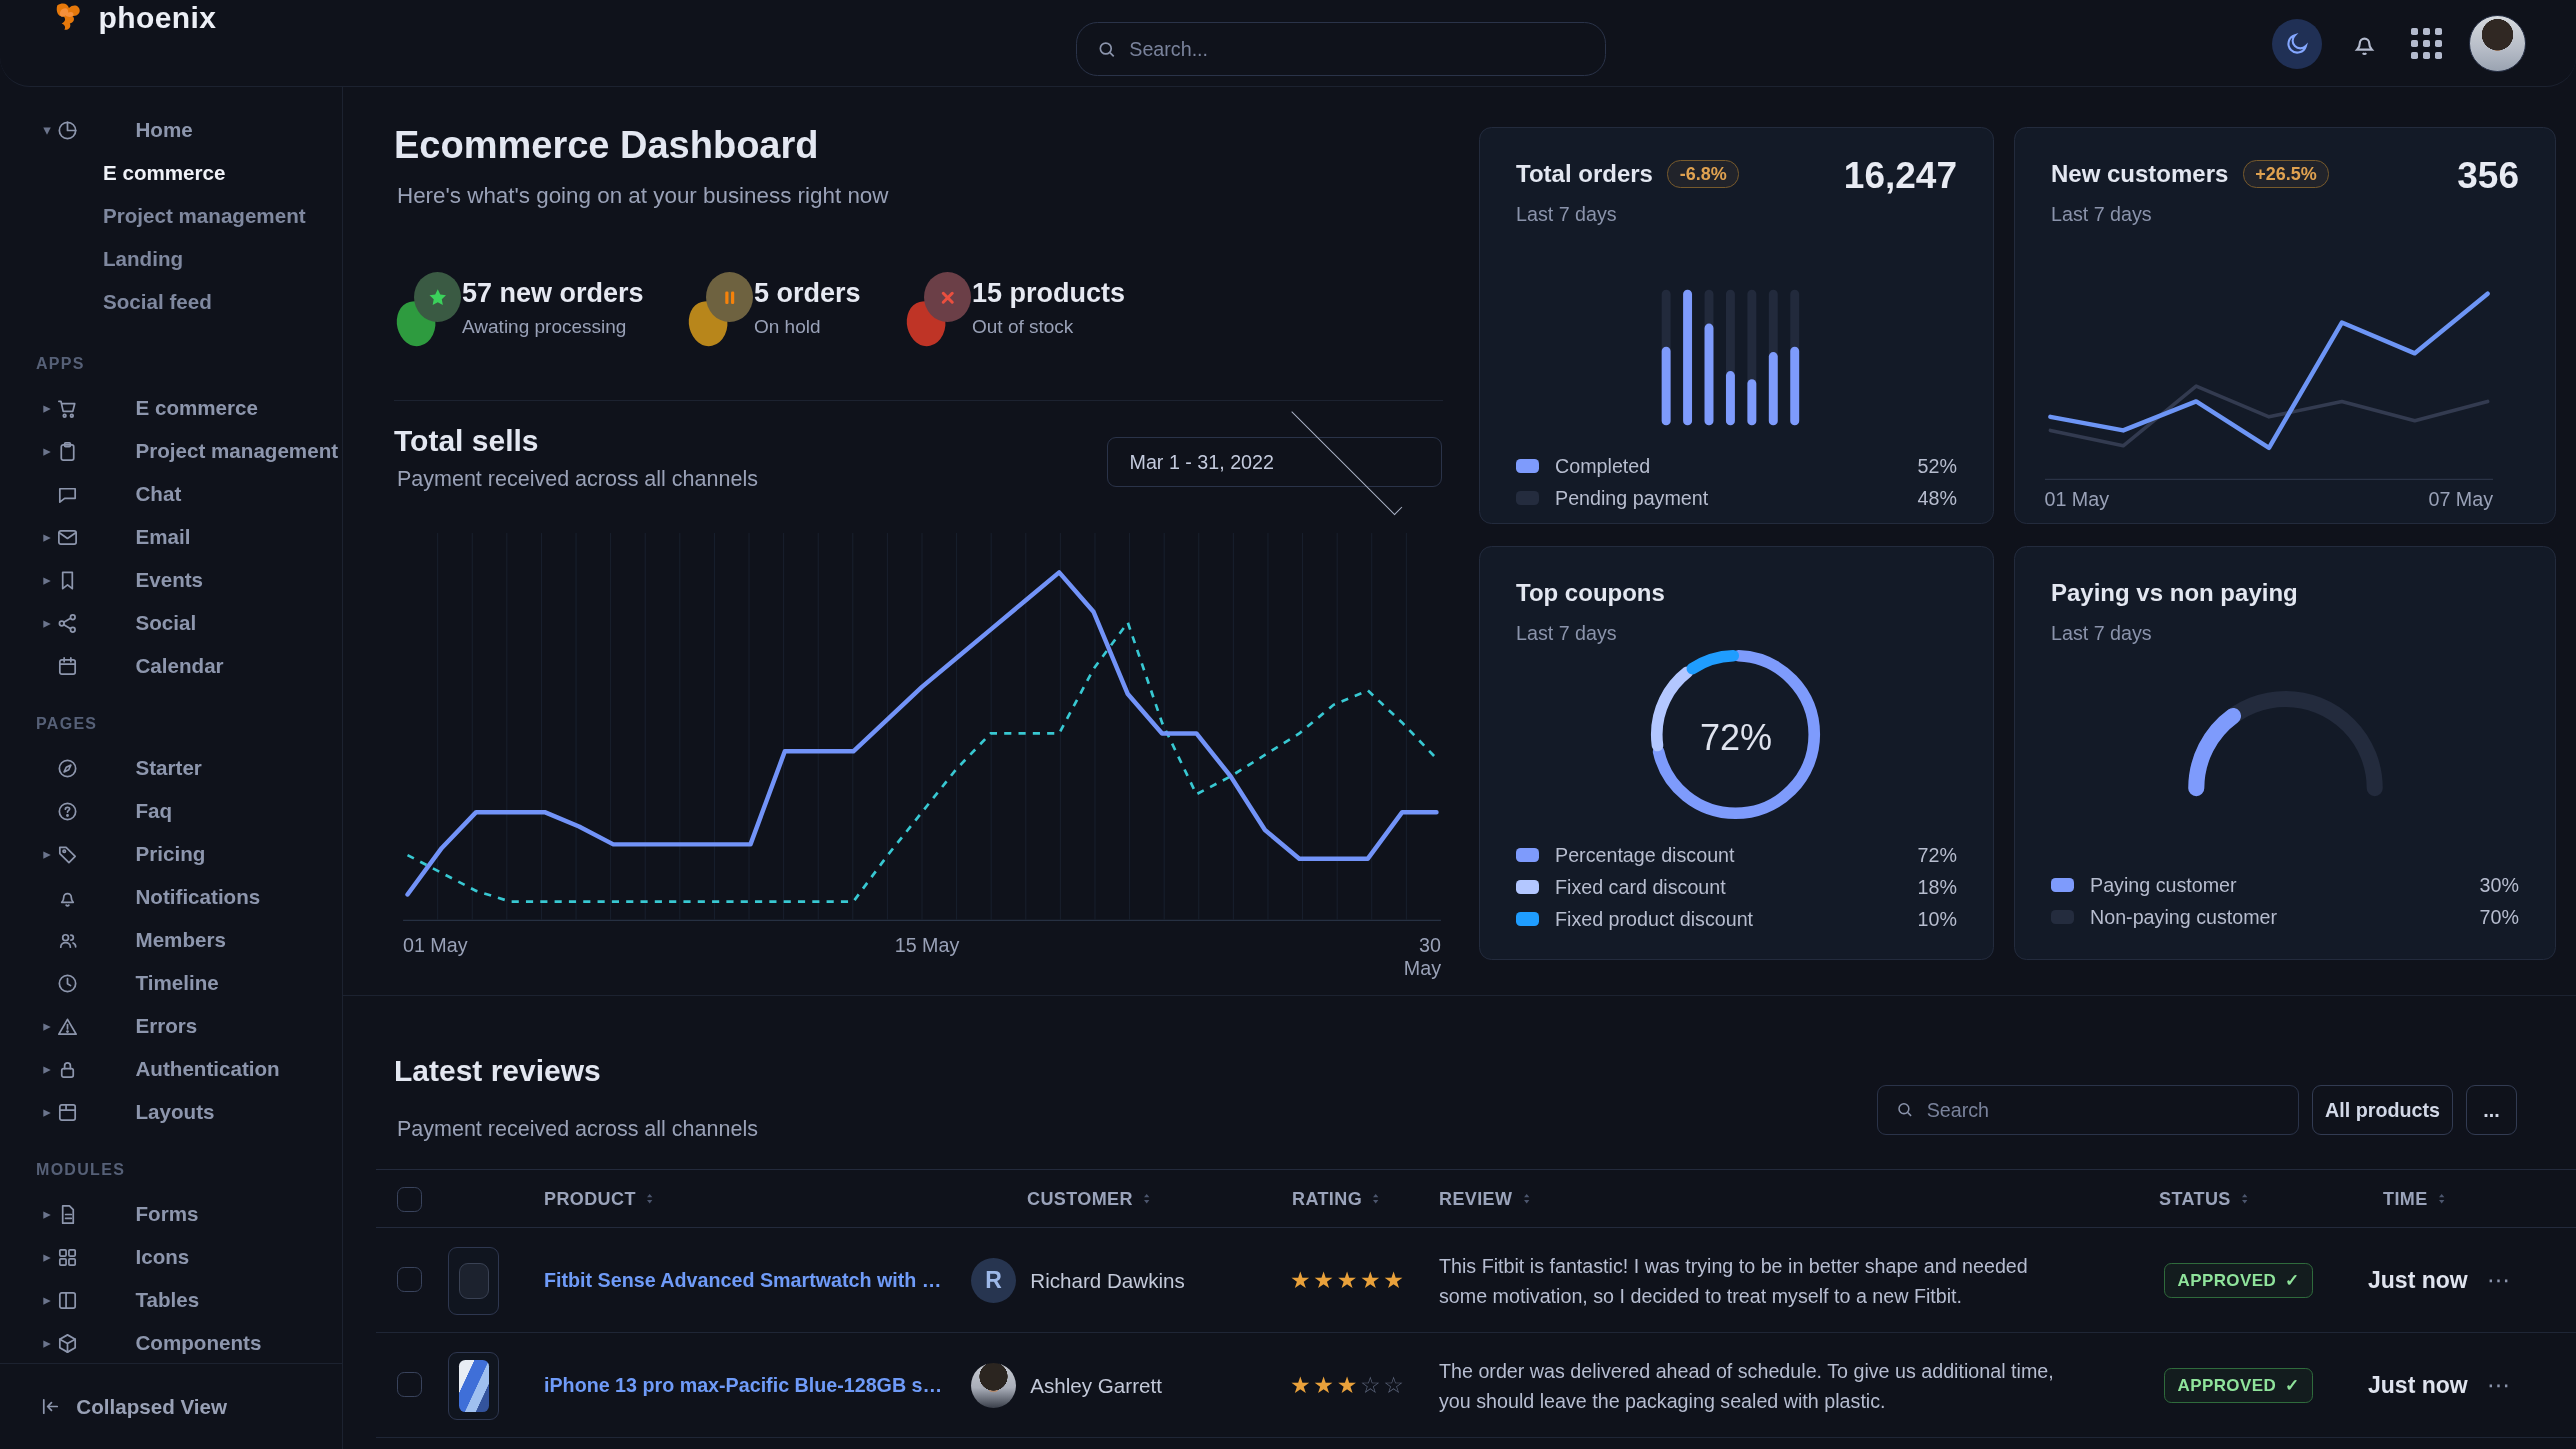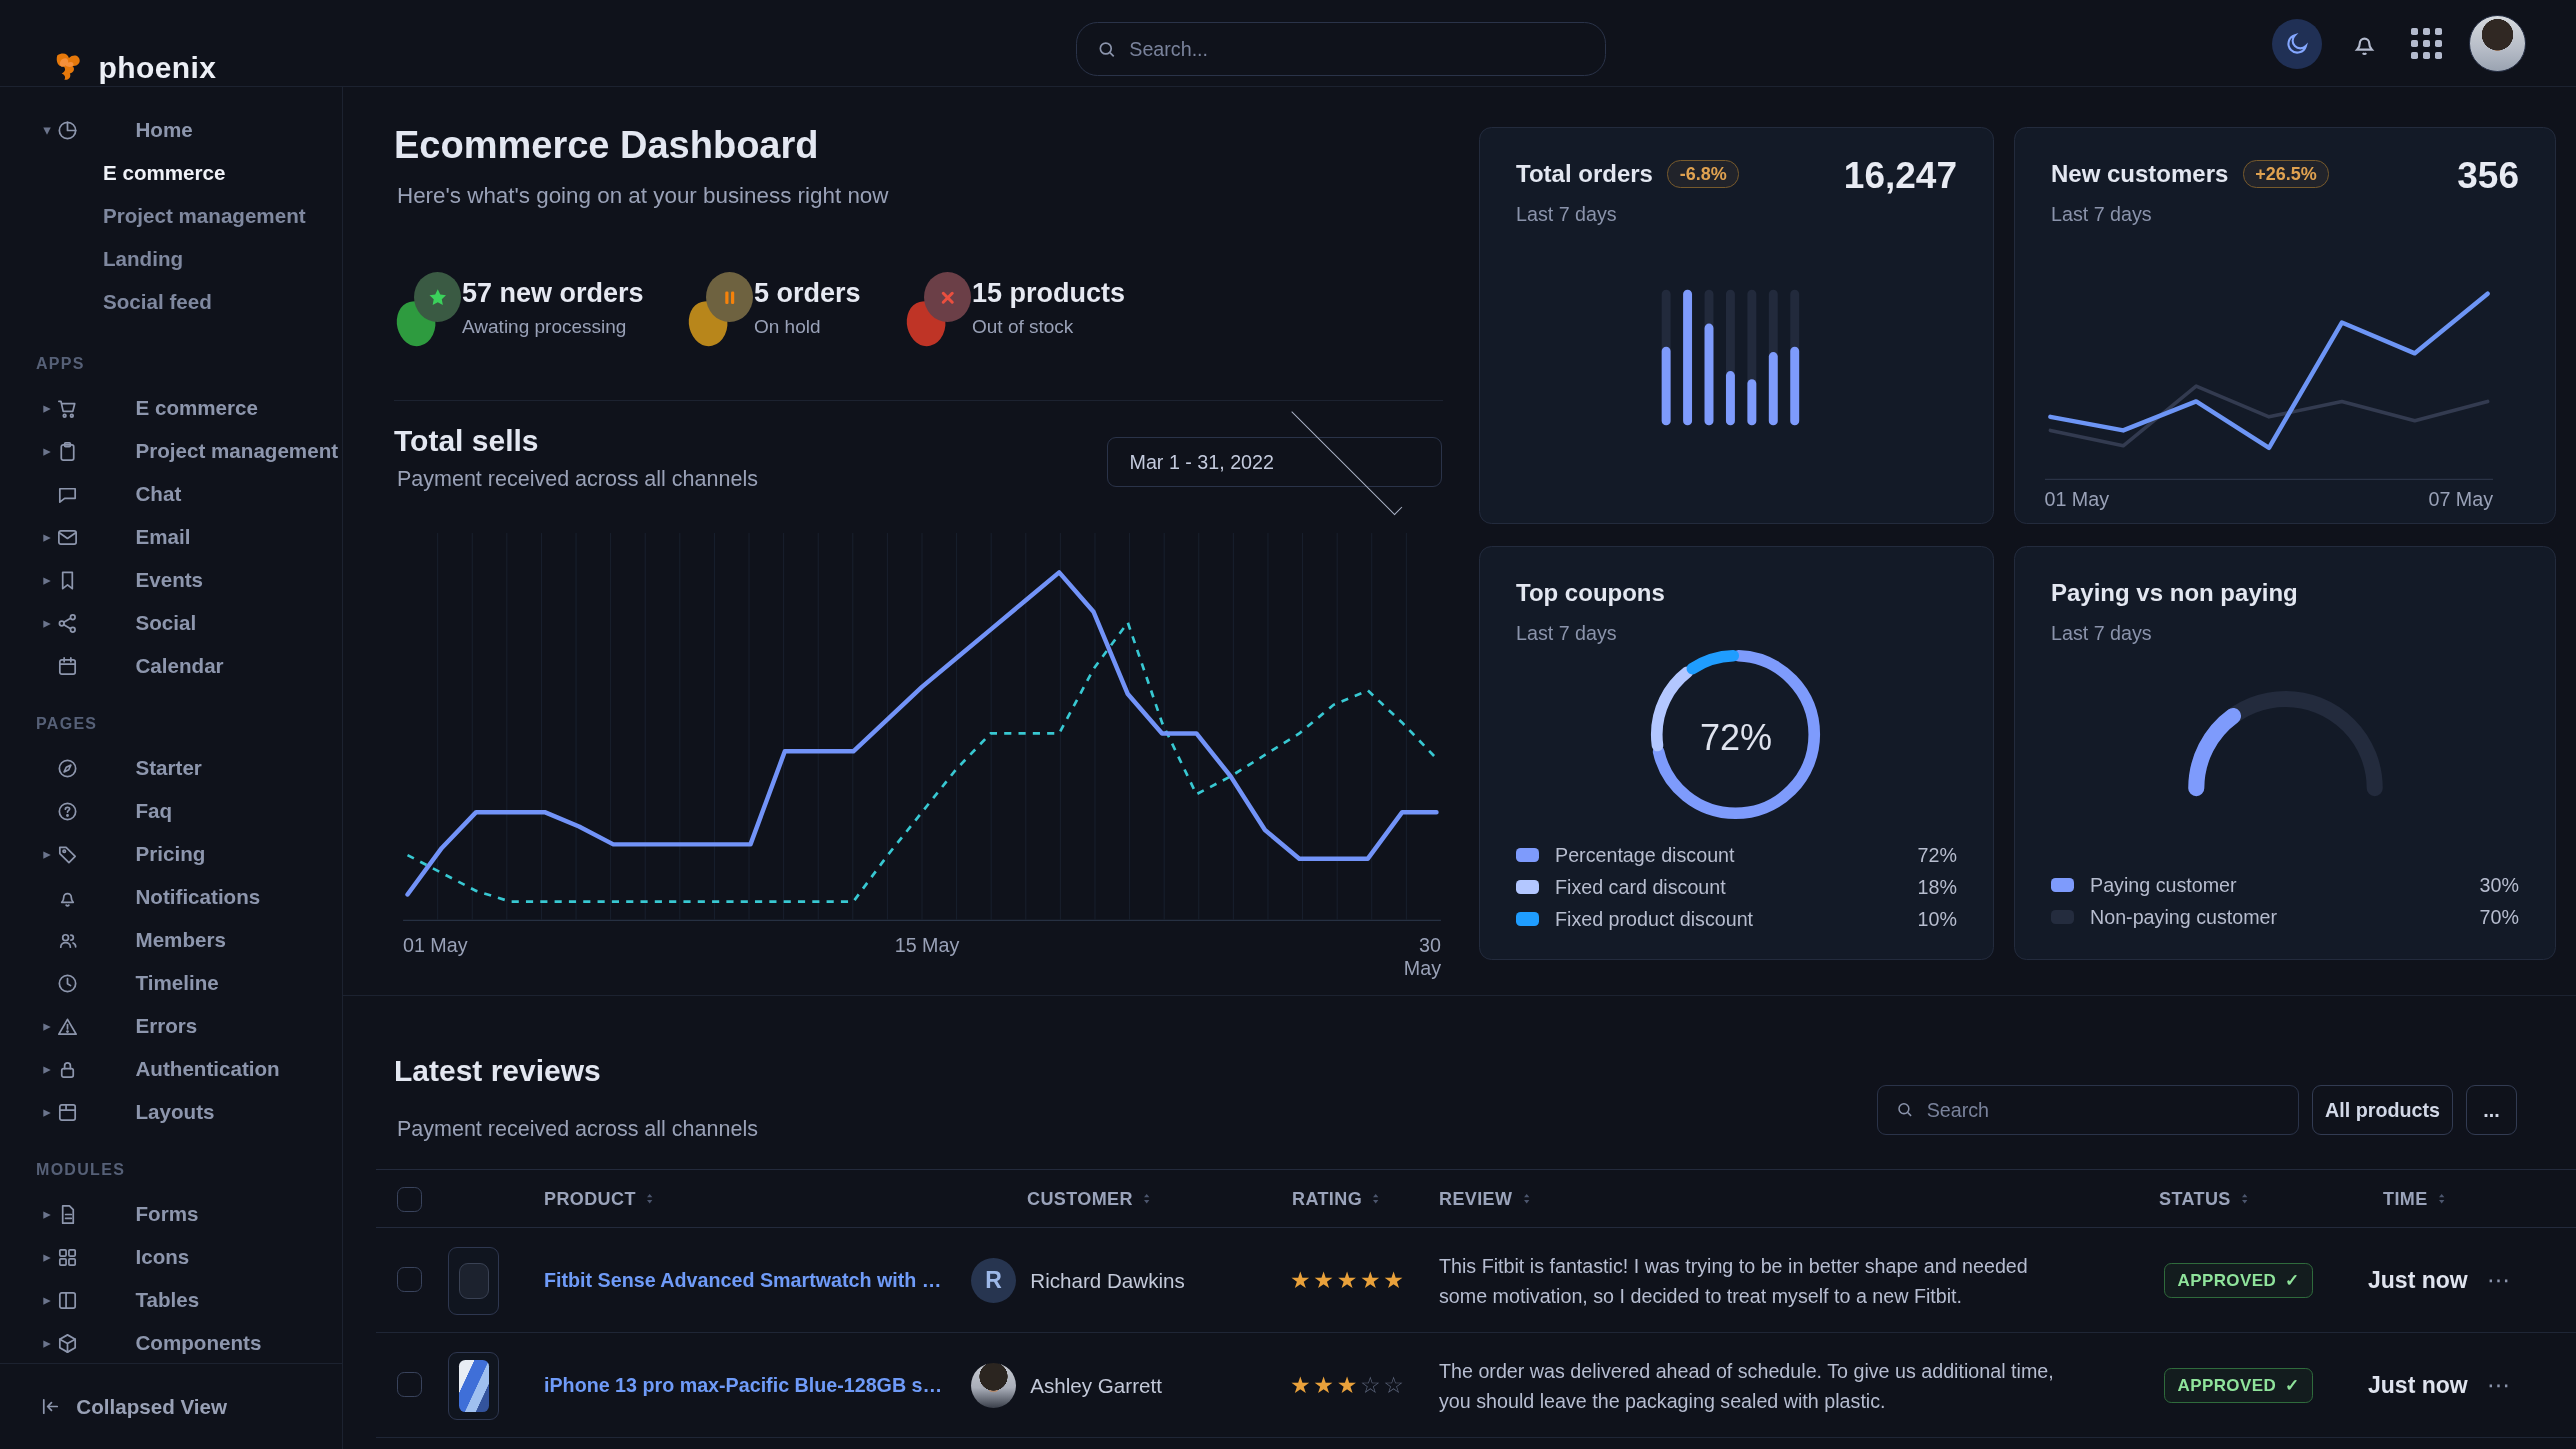--- a/index.html
+++ b/index.html
@@ -6,21 +6,21 @@
   html,body { background:#090c12; }
   .app {
     position:relative; width:2576px; height:1449px; overflow:hidden;
     background:#0f121b; color:#dfe3ee;
     font-family:"Liberation Sans", sans-serif;
   }
   .abs { position:absolute; }
 
   
   .navbar { position:absolute; top:0; left:0; right:0; height:87px;
-    border-bottom:0.9px solid #1c2230; display:flex; align-items:flex-end; }
+    border-bottom:0.9px solid #1c2230; display:flex; align-items:flex-start;border-radius:30px; }
   .brand { display:flex; align-items:center; gap:12.5px; margin-left:50px; }
   .brand-name { font-size:30px; font-weight:700; color:#eceff6; letter-spacing:0.4px; }
   .nav-search { position:absolute; left:1076px; top:22.4px; width:530px; height:54px;
     border:0.9px solid #2a3349; border-radius:21.5px; display:flex; align-items:center; padding:0 19.7px; gap:12.5px; }
   .nav-search svg { width:21.5px; height:21.5px; stroke:#8b94ac; }
   .nav-search input { background:transparent; border:none; outline:none; color:#aeb6ca;
     font-size:19.7px; font-family:inherit; width:100%; }
   .nav-search input::placeholder { color:#79829b; }
   .nav-right { position:absolute; right:50px; top:0; height:87px; display:flex; align-items:center; gap:23px; }
   .icon-btn { width:39px; height:39px; display:flex; align-items:center; justify-content:center; cursor:pointer; }
@@ -538,20 +538,32 @@
           <rect x="51" y="42" width="10" height="114" rx="5" fill="#7e9bfc"></rect>
           <rect x="75" y="4" width="10" height="152" rx="5" fill="#222a3c"></rect>
           <rect x="75" y="95.19999999999999" width="10" height="60.800000000000004" rx="5" fill="#7e9bfc"></rect>
           <rect x="99" y="4" width="10" height="152" rx="5" fill="#222a3c"></rect>
           <rect x="99" y="104.32" width="10" height="51.68000000000001" rx="5" fill="#7e9bfc"></rect>
           <rect x="123" y="4" width="10" height="152" rx="5" fill="#222a3c"></rect>
           <rect x="123" y="73.91999999999999" width="10" height="82.08000000000001" rx="5" fill="#7e9bfc"></rect>
           <rect x="147" y="4" width="10" height="152" rx="5" fill="#222a3c"></rect>
           <rect x="147" y="67.84" width="10" height="88.16" rx="5" fill="#7e9bfc"></rect>
         </svg>
+      <div class="legend" id="orders-legend" style="top:322px;">
+          <div class="legend-row">
+            <span class="legend-swatch" style="background:#7e9bfc"></span>
+            <span class="legend-label">Completed</span>
+            <span class="legend-value">52%</span>
+          </div>
+          <div class="legend-row">
+            <span class="legend-swatch" style="background:#242c3e"></span>
+            <span class="legend-label">Pending payment</span>
+            <span class="legend-value">48%</span>
+          </div>
+        </div>
     </div>
 
     <div class="card" style="left:2014px; top:127px; width:542px; height:397px;">
       <div class="card-title-row">
         <span class="card-title">New customers</span>
         <span class="delta-badge">+26.5%</span>
       </div>
       <div class="card-value">356</div>
       <div class="card-period">Last 7 days</div>
       <svg id="nc-chart" class="abs" style="left:29.5px; top:130px;" width="448" height="224" viewBox="0 0 500 250">

